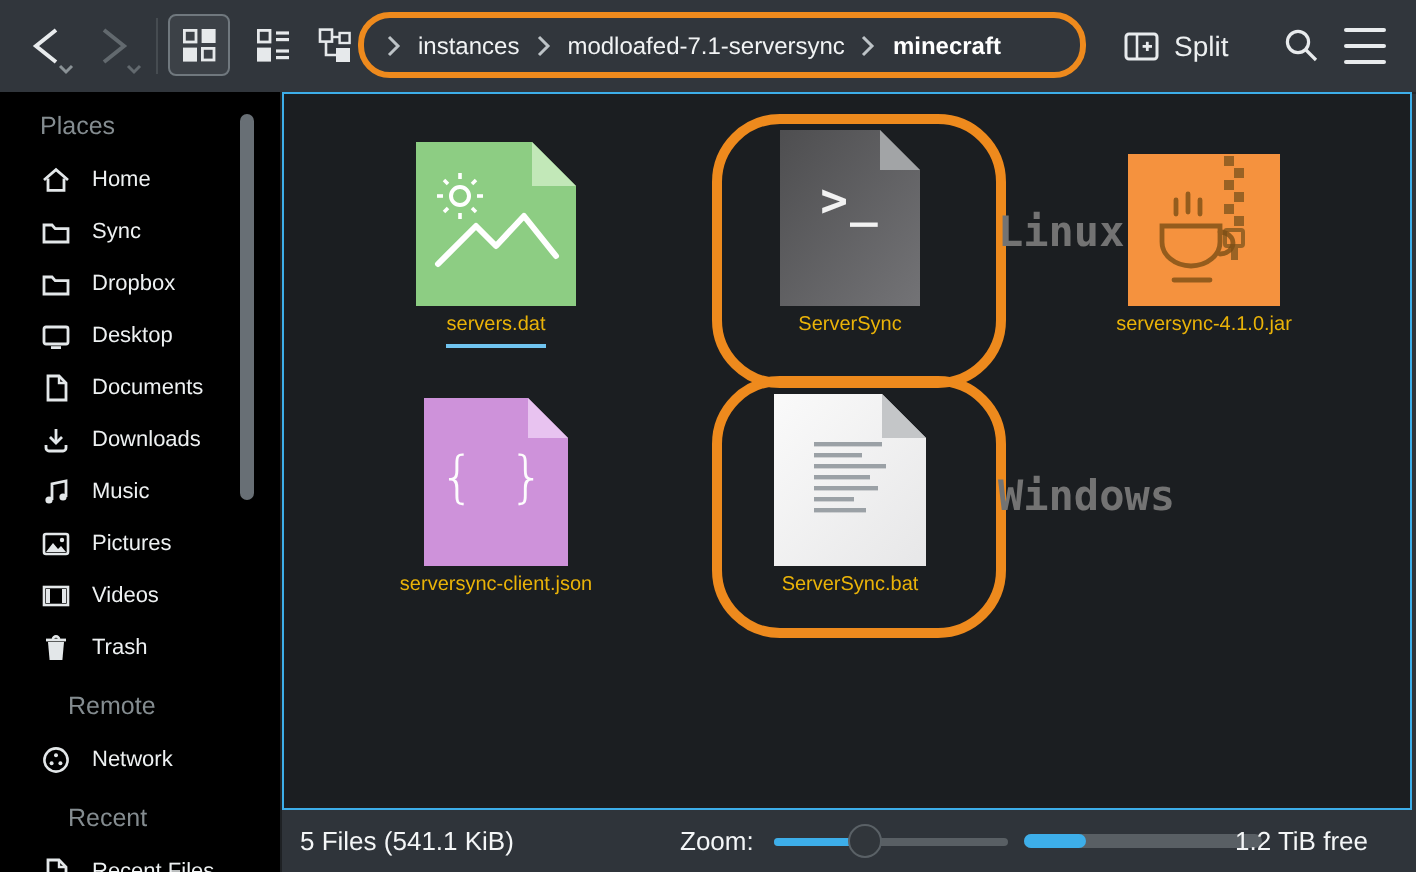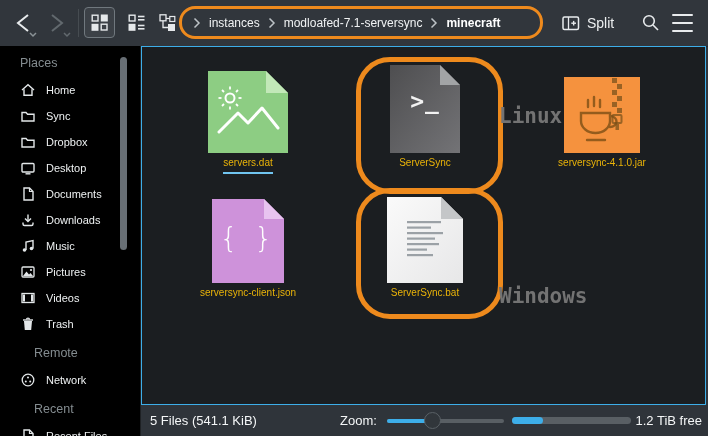--- a/index.html
+++ b/index.html
@@ -45,34 +45,34 @@
   .ring-windows{left:214px;top:141px;width:137px;height:121px;}
   .tile{position:absolute;width:140px;text-align:center;}
   .icon-wrap{position:relative;height:92px;display:flex;align-items:flex-end;justify-content:center;}
   .tile .label{margin-top:2px;font-size:10px;color:#eab308;line-height:16px;white-space:nowrap;}
   .label .u{display:inline-block;border-bottom:2px solid #70c4f0;padding-bottom:1px;}
   .glyph-overlay{position:absolute;left:0;right:0;text-align:center;color:#f2f2f2;}
   .term-glyph{top:27px;font:bold 23px "DejaVu Sans Mono",monospace;letter-spacing:1px;}
   .brace-glyph{top:31px;font:300 28px "DejaVu Sans",sans-serif;letter-spacing:4px;color:#fdfdfd;}
   .annot{position:absolute;font:bold 21px "DejaVu Sans Mono",monospace;color:#737373;}
   .annot-linux{left:357px;top:57px;}
-  .annot-windows{left:357px;top:189px;margin-top:48px;}
+  .annot-windows{left:357px;top:189px;}
 
   
   .statusbar{position:absolute;left:141px;right:0;top:405px;height:31px;background:#2f343a;}
   .statusbar .txt{position:absolute;top:8px;font-size:13px;color:#f4f6f7;white-space:nowrap;}
   .files-summary{left:9px;}
   .zoom-label{left:199px;}
   .zoom-slider{position:absolute;left:246px;top:13.5px;width:117px;height:4px;border-radius:2px;background:#595f64;}
   .zoom-fill{position:absolute;left:0;top:0;height:4px;width:40px;border-radius:2px;background:#3daee9;}
   .zoom-handle{position:absolute;left:37px;top:-7px;width:17px;height:17px;border-radius:50%;
     background:#31363b;border:1px solid #5a6166;box-sizing:border-box;}
   .capacity{position:absolute;left:371px;top:12px;width:119px;height:7px;border-radius:3.5px;background:#595f64;}
   .capacity-fill{height:7px;width:31px;border-radius:3.5px;background:#3daee9;}
-  .free-space{right:6px;margin-left:42px;}
+  .free-space{right:24px;margin-left:42px;}
 </style>
 </head>
 <body>
 
 <div class="window">
 
   <div class="toolbar">
     <div class="tbtn nav-back">
       <svg width="32" height="30">
         <polyline points="20,7 10,15 20,23" stroke="#e8ebed" stroke-width="2" fill="none"></polyline>

